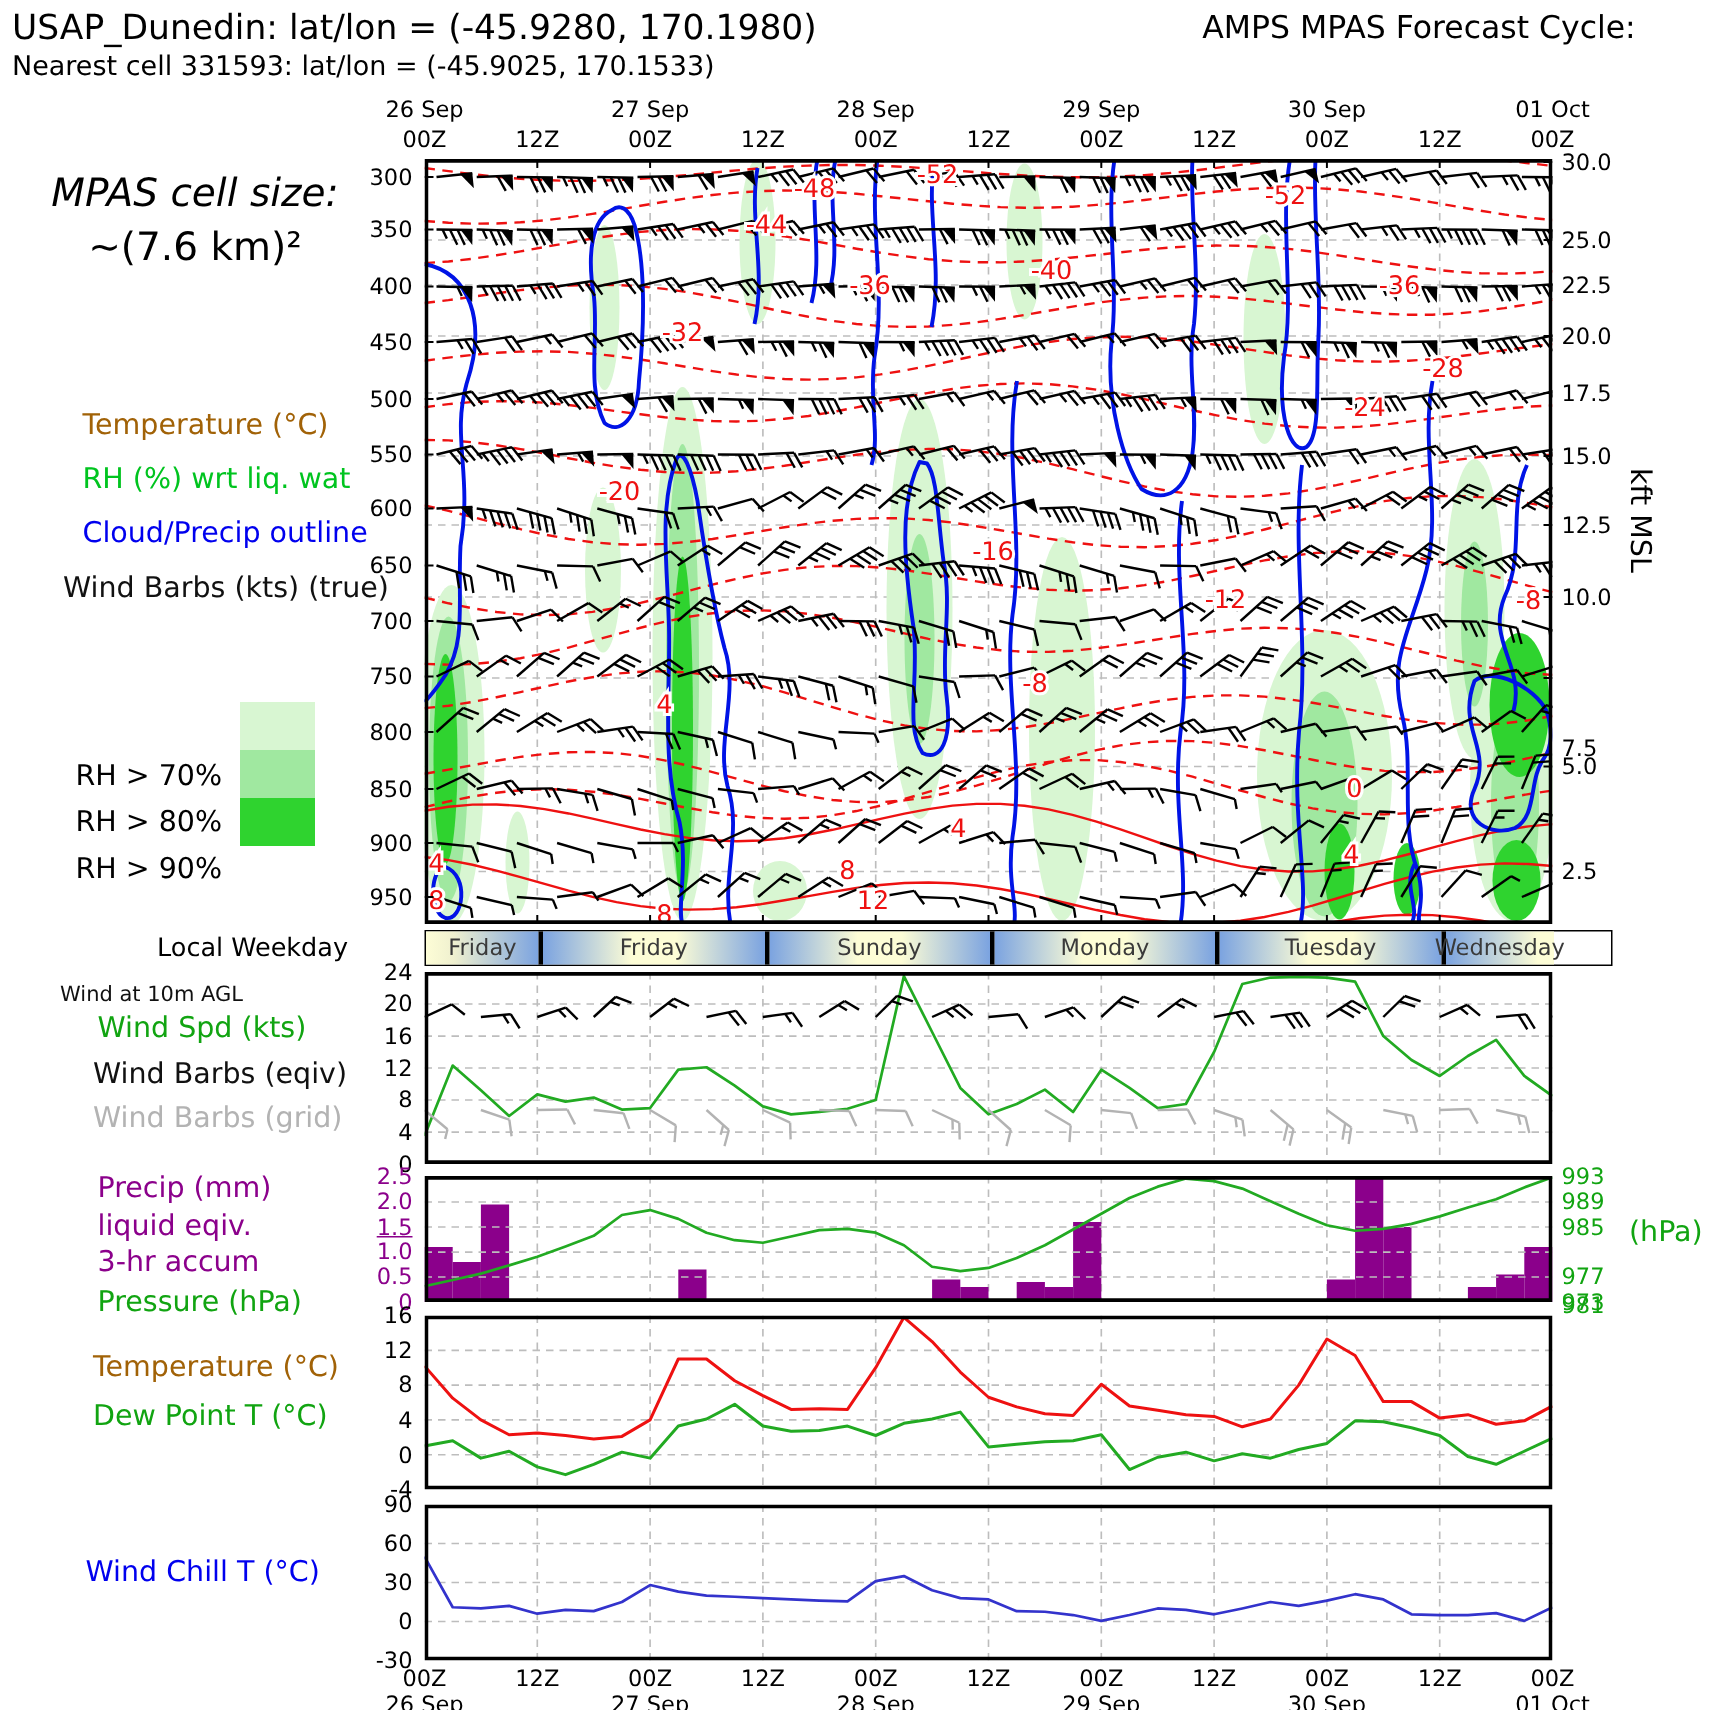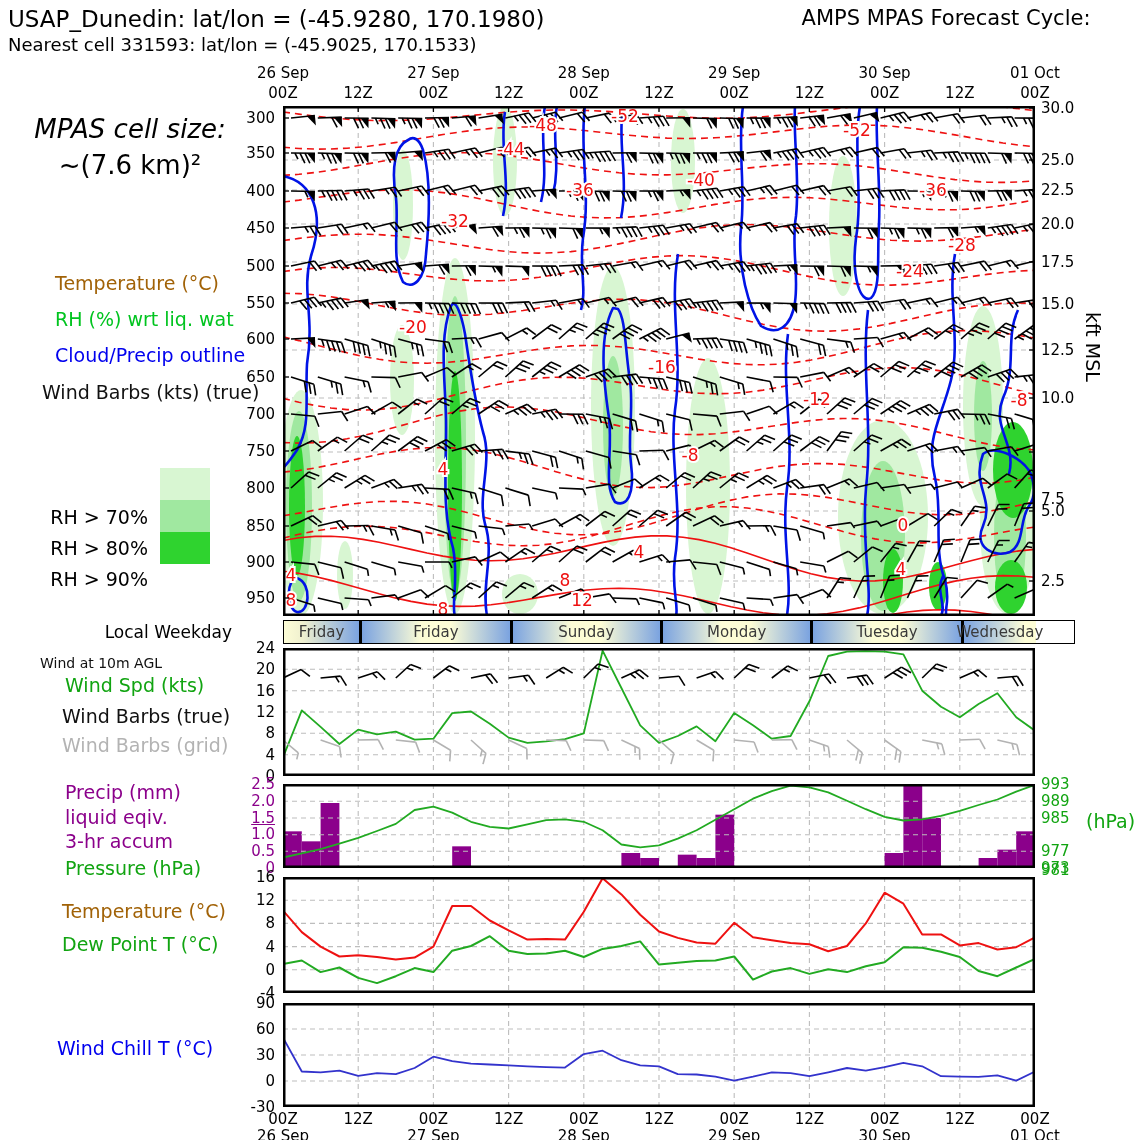--- a/index.html
+++ b/index.html
@@ -76,21 +76,21 @@
       <div class="dayseg day-full" style="width: 150.4px;">
         <span>Tuesday</span>
       </div>
       <div class="dayseg day-last" style="width: 75.2px;">
         <span>Wednesday</span>
       </div>
     </div>
 
   <div class="abs black" style="left:40px;top:655px;font-size:14px;">Wind at 10m AGL</div>
   <div class="abs leg green" style="left:65px;top:674px;">Wind Spd (kts)</div>
-  <div class="abs leg black" style="left:62px;top:705px;">Wind Barbs (true)</div>
+  <div class="abs leg black" style="left:62px;top:705px;">Wind Barbs (eqiv)</div>
   <div class="abs leg grayt" style="left:62px;top:734px;">Wind Barbs (grid)</div>
 
   <div class="abs leg purple" style="left:65px;top:781px;">Precip (mm)</div>
   <div class="abs leg purple" style="left:65px;top:806px;">liquid eqiv.</div>
   <div class="abs leg purple" style="left:65px;top:830px;">3-hr accum</div>
   <div class="abs leg green" style="left:65px;top:857px;">Pressure (hPa)</div>
   <div class="abs leg green" style="left:1086px;top:810px;">(hPa)</div>
 
   <div class="abs leg red" style="left:62px;top:900px;">Temperature (°C)</div>
   <div class="abs leg green" style="left:62px;top:933px;">Dew Point T (°C)</div>

